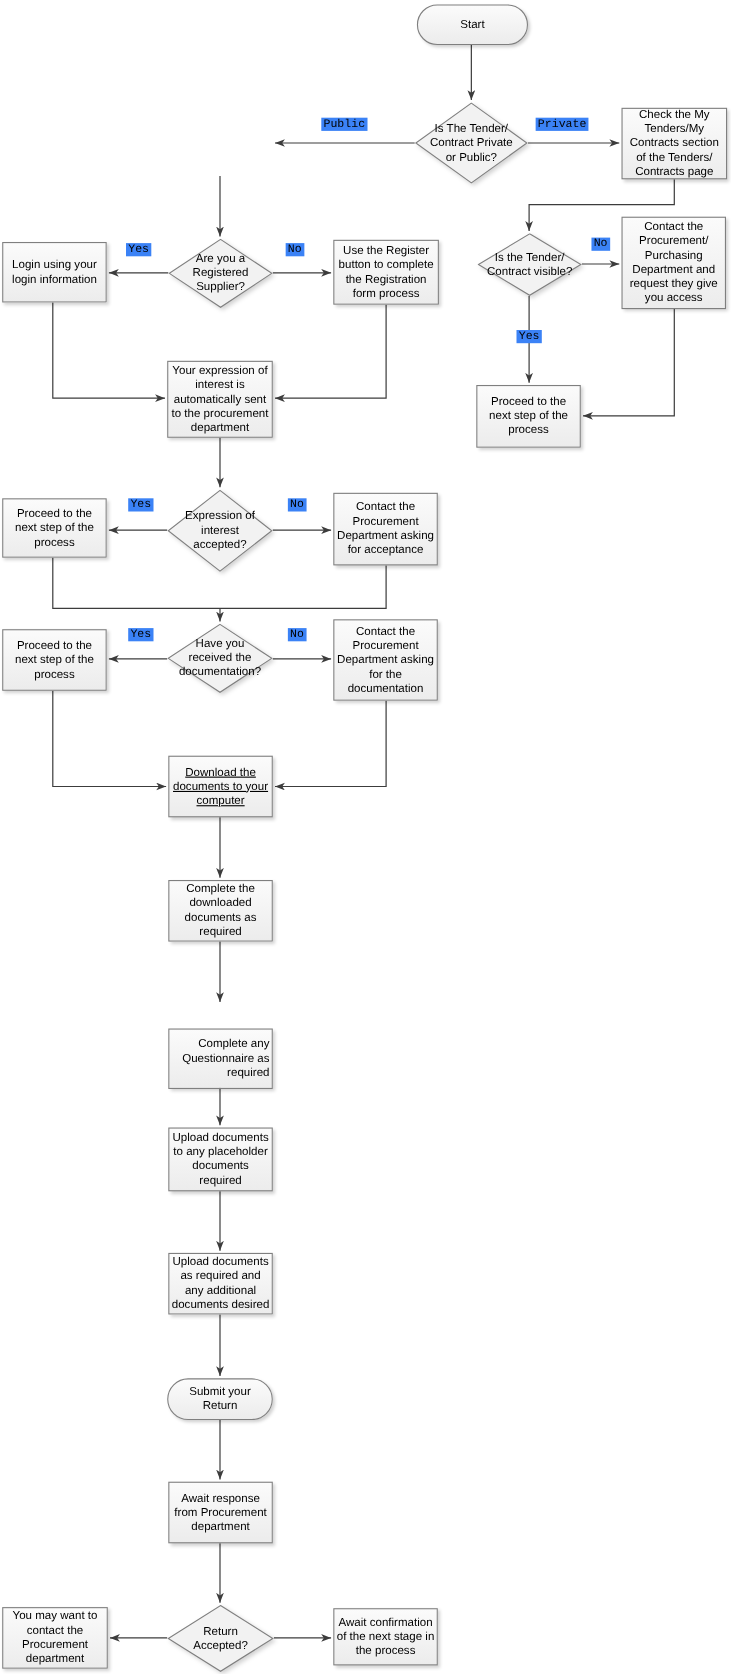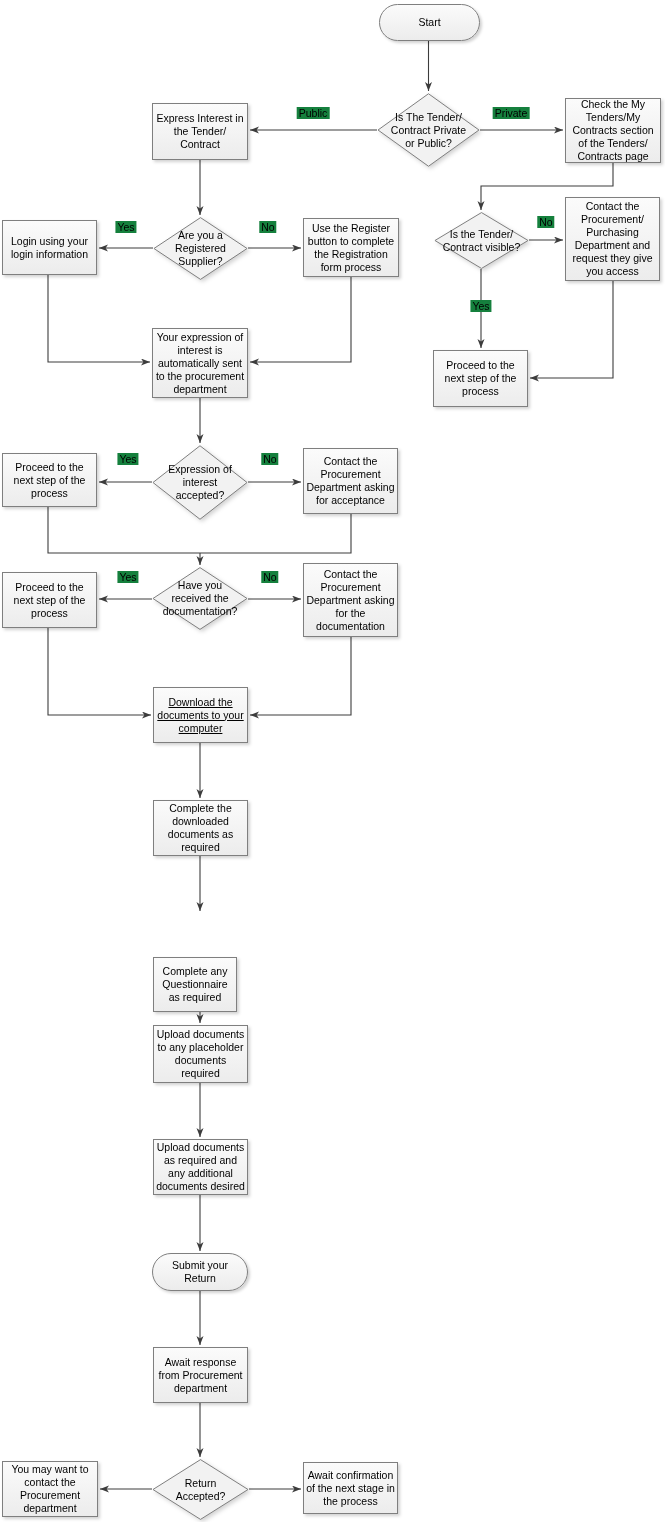--- a/index.html
+++ b/index.html
@@ -26,21 +26,21 @@
   }
   .decision{background:transparent;border:none;padding:0;}
   .decision svg.dia{
     position:absolute;left:0;top:0;width:100%;height:100%;
     filter:drop-shadow(2px 2px 2px rgba(0,0,0,0.18));
   }
   .decision svg.dia polygon{fill:#f2f2f2;stroke:#7f7f7f;stroke-width:1;}
   .decision .txt{position:relative;z-index:1;display:block;width:84%;}
   .edge-label{
     position:absolute;z-index:2;transform:translate(-50%,-50%);
-    background:#15803d;padding:0 2px;font-size:10.5px;line-height:12px;
+    background:#3b82f6;padding:0 2px;font-size:10.5px;line-height:12px;font-family:Liberation Mono, monospace;
   }
 </style>
 </head>
 <body>
 
 <div id="canvas">
 
   <svg id="wires" width="665" height="1522" viewBox="0 0 665 1522">
     <defs>
       <marker id="arr" markerWidth="10" markerHeight="8" refX="9" refY="3.5" orient="auto" markerUnits="userSpaceOnUse">
@@ -124,23 +124,20 @@
     <span class="txt">Have you received the documentation?</span>
   </div>
 
   <div class="node decision" style="left:152px;top:1459px;width:97px;height:61px;">
     <svg class="dia" viewBox="0 0 100 100" preserveAspectRatio="none">
       <polygon points="50,1 99,50 50,99 1,50" vector-effect="non-scaling-stroke"></polygon>
       </svg>
     <span class="txt">Return Accepted?</span>
   </div>
 
-  <div class="node process" style="left:152px;top:103px;width:96px;height:57px;">
-    <span>Express Interest in the Tender/ Contract</span>
-  </div>
 
   <div class="node process" style="left:565px;top:98px;width:96px;height:65px;">
     <span>Check the My Tenders/My Contracts section of the Tenders/ Contracts page</span>
   </div>
 
   <div class="node process" style="left:2px;top:220px;width:95px;height:55px;">
     <span>Login using your login information</span>
   </div>
 
   <div class="node process" style="left:303px;top:218px;width:96px;height:59px;">
@@ -176,21 +173,21 @@
   </div>
 
   <div class="node process" style="left:153px;top:687px;width:95px;height:56px;text-decoration:underline;">
     <span>Download the documents to your computer</span>
   </div>
 
   <div class="node process" style="left:153px;top:800px;width:95px;height:56px;">
     <span>Complete the downloaded documents as required</span>
   </div>
 
-  <div class="node process" style="left:153px;top:957px;width:84px;height:55px;">
+  <div class="node process" style="left:153px;top:935px;width:95px;height:55px;text-align:right;">
     <span>Complete any Questionnaire as required</span>
   </div>
 
   <div class="node process" style="left:153px;top:1025px;width:95px;height:58px;">
     <span>Upload documents to any placeholder documents required</span>
   </div>
 
   <div class="node process" style="left:153px;top:1139px;width:95px;height:56px;">
     <span>Upload documents as required and any additional documents desired</span>
   </div>

